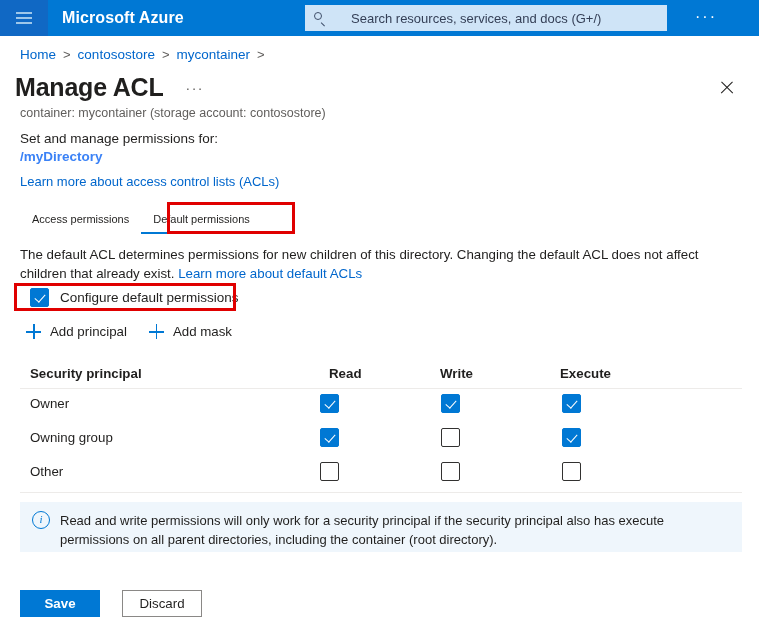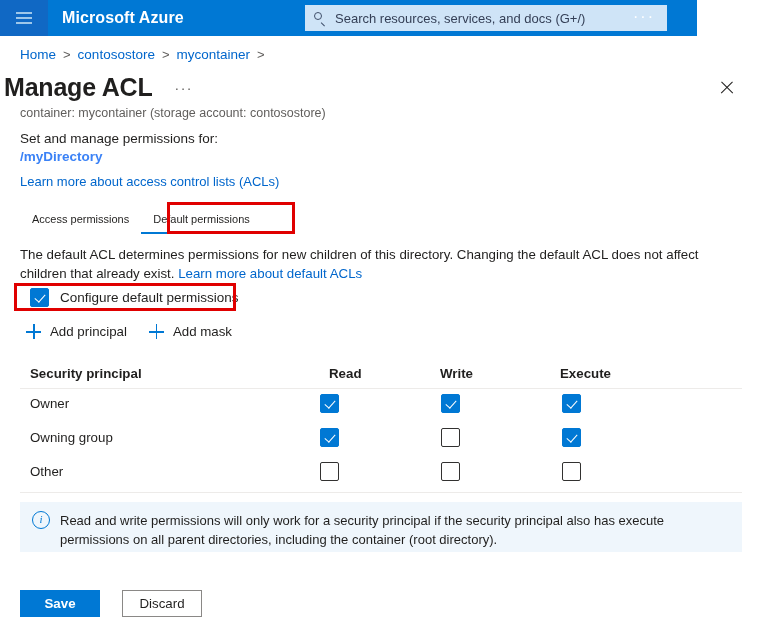--- a/index.html
+++ b/index.html
@@ -14,21 +14,21 @@
     font-size: 13px;
     color: #201f1e;
     overflow: hidden;
     position: relative;
   }
 
   
   .topbar {
     position: absolute;
     top: 0; left: 0;
-    width: 697px;
+    width: 759px;
     height: 36px;
     background: #0078d4;
     display: flex;
     align-items: center;
   }
   .hamburger-zone {
     width: 48px;
     height: 36px;
     background: #1068c4;
     display: flex;
@@ -91,20 +91,21 @@
     width: 5px; height: 1.3px;
     background: #40506b;
     left: 8px; top: 10.5px;
     transform: rotate(45deg);
     transform-origin: left center;
   }
   .searchbox .sph {
     color: #343f56;
     font-size: 13px;
     white-space: nowrap;
+    margin-left: 16px;
   }
   .topdots {
     position: absolute;
     right: 42px;
     top: 10px;
     color: #ffffff;
     font-size: 16px;
     letter-spacing: 2px;
     line-height: 14px;
     cursor: pointer;
@@ -128,21 +129,21 @@
   .breadcrumb .sep {
     color: #605e5c;
     margin: 0 7px;
     font-size: 13px;
   }
 
   
   .title-row {
     position: absolute;
     top: 72px;
-    left: 4px;
+    left: 15px;
     display: flex;
     align-items: baseline;
   }
   .page-title {
     font-size: 25px;
     font-weight: 600;
     color: #201f1e;
     letter-spacing: -0.2px;
     line-height: 30px;
   }

